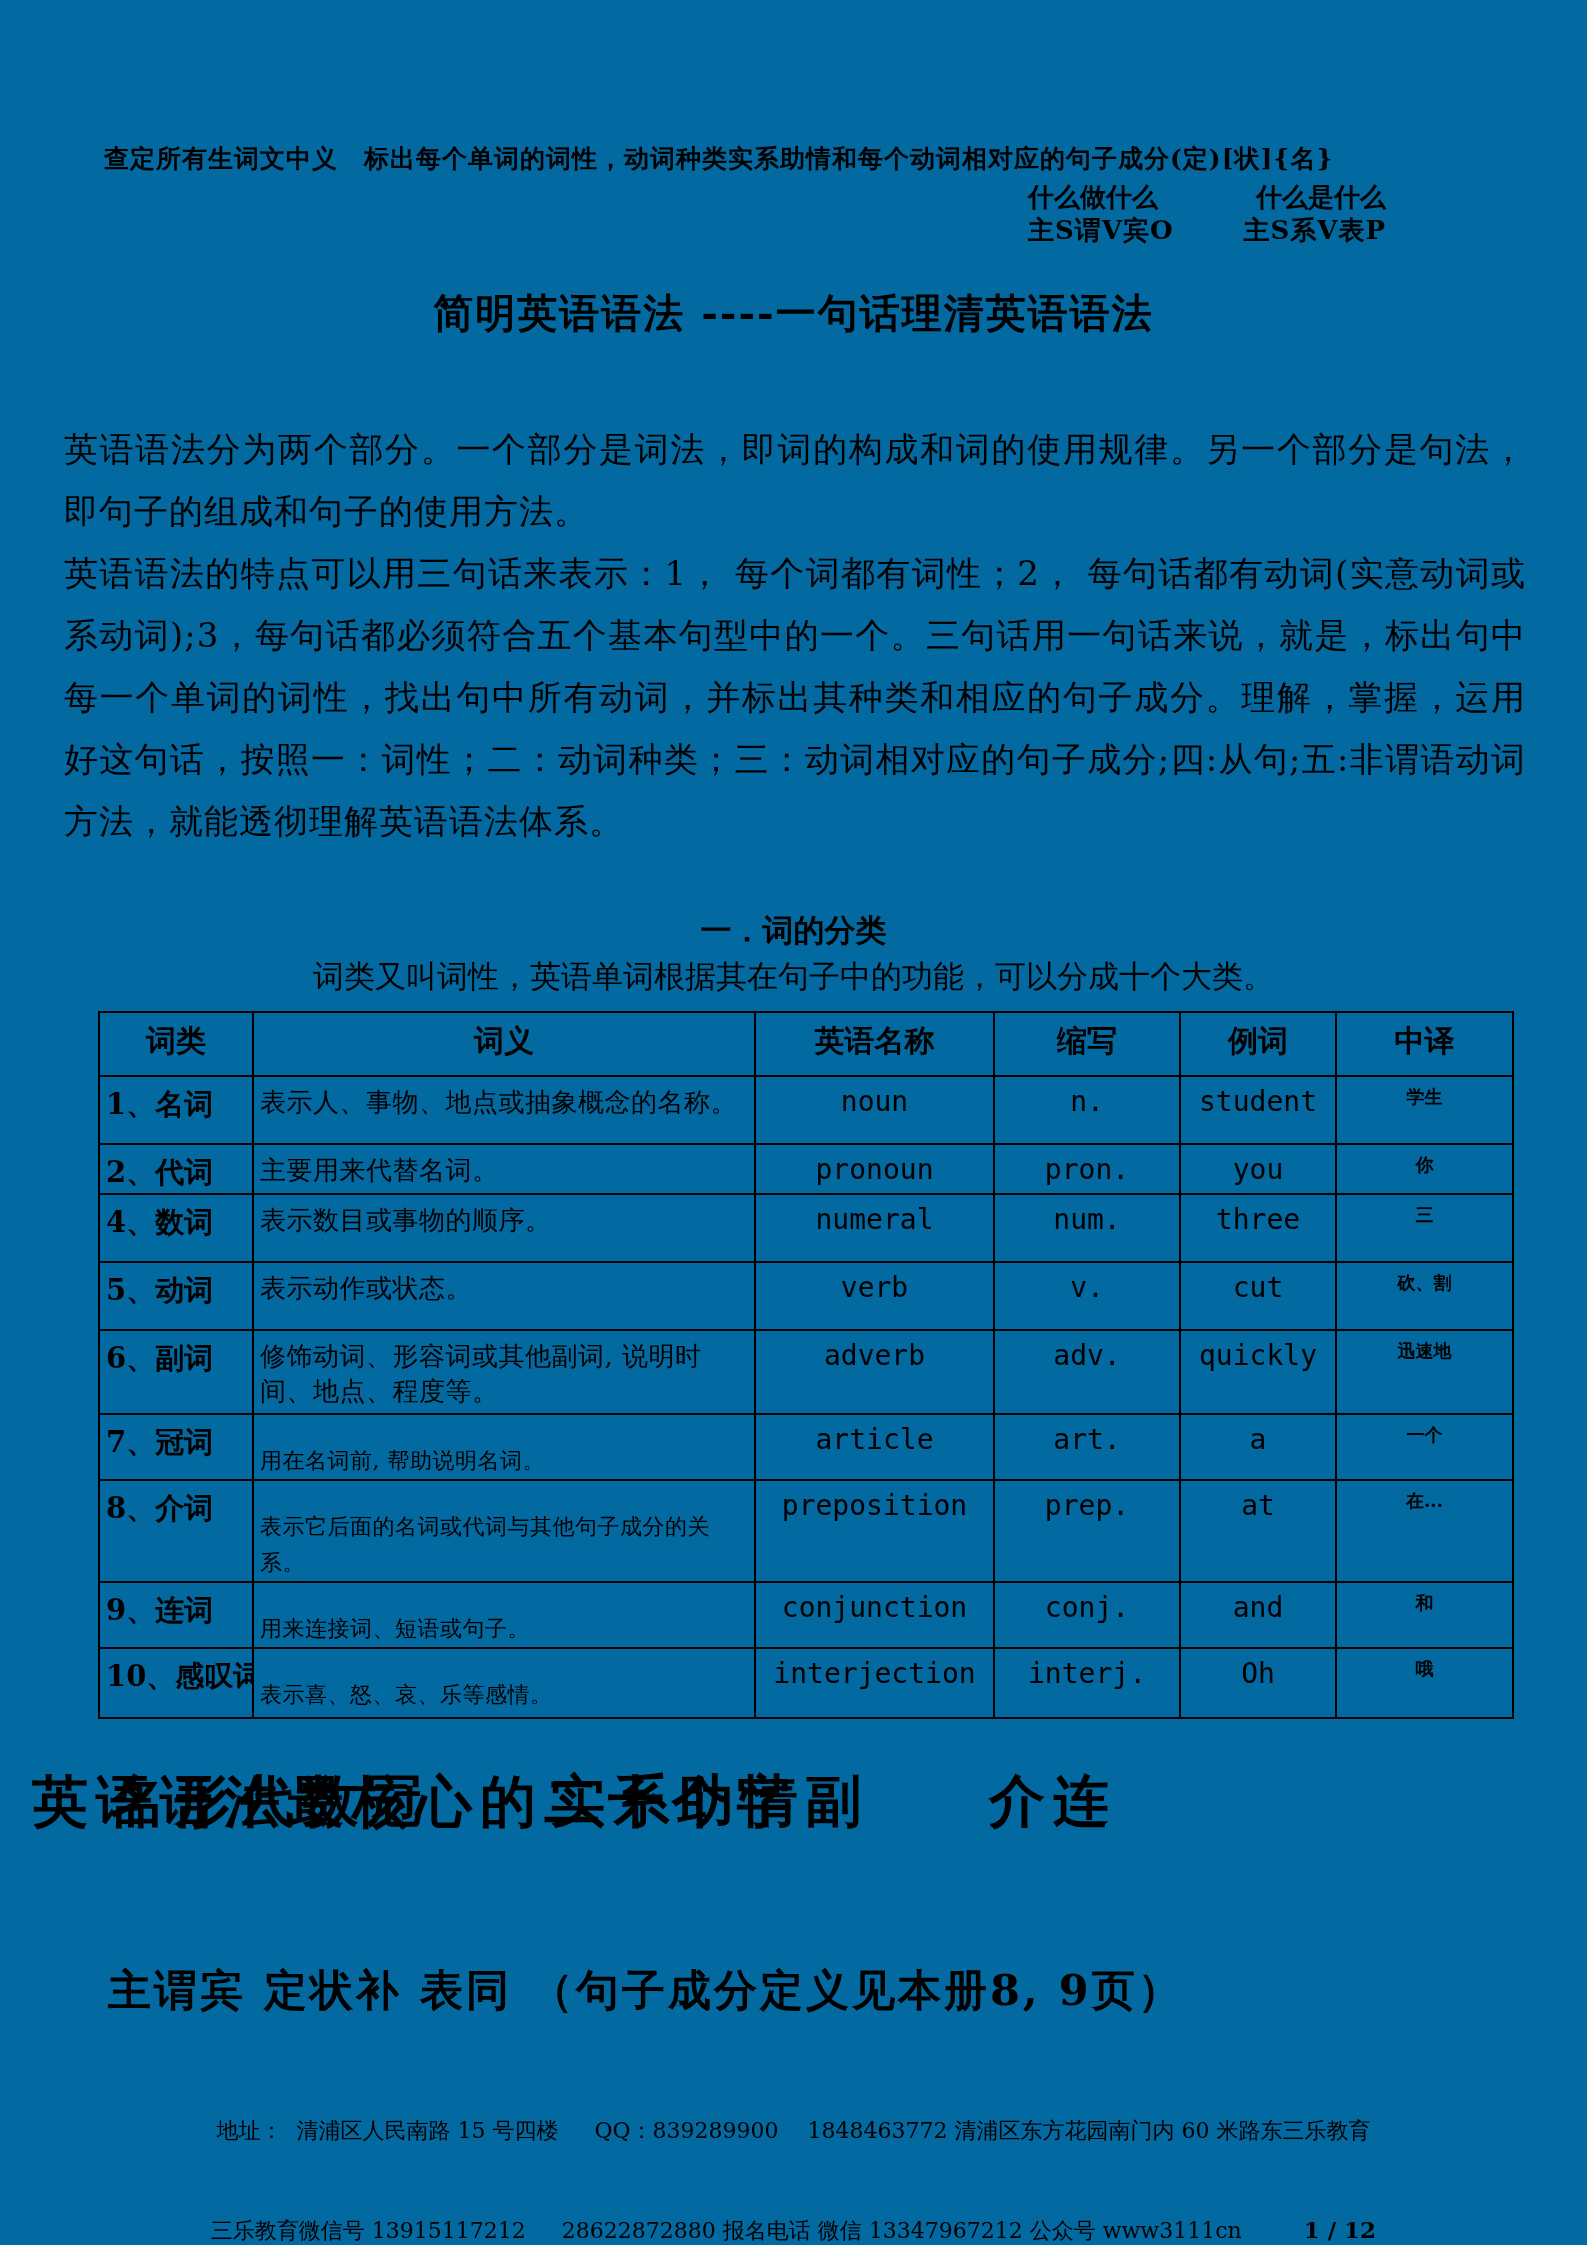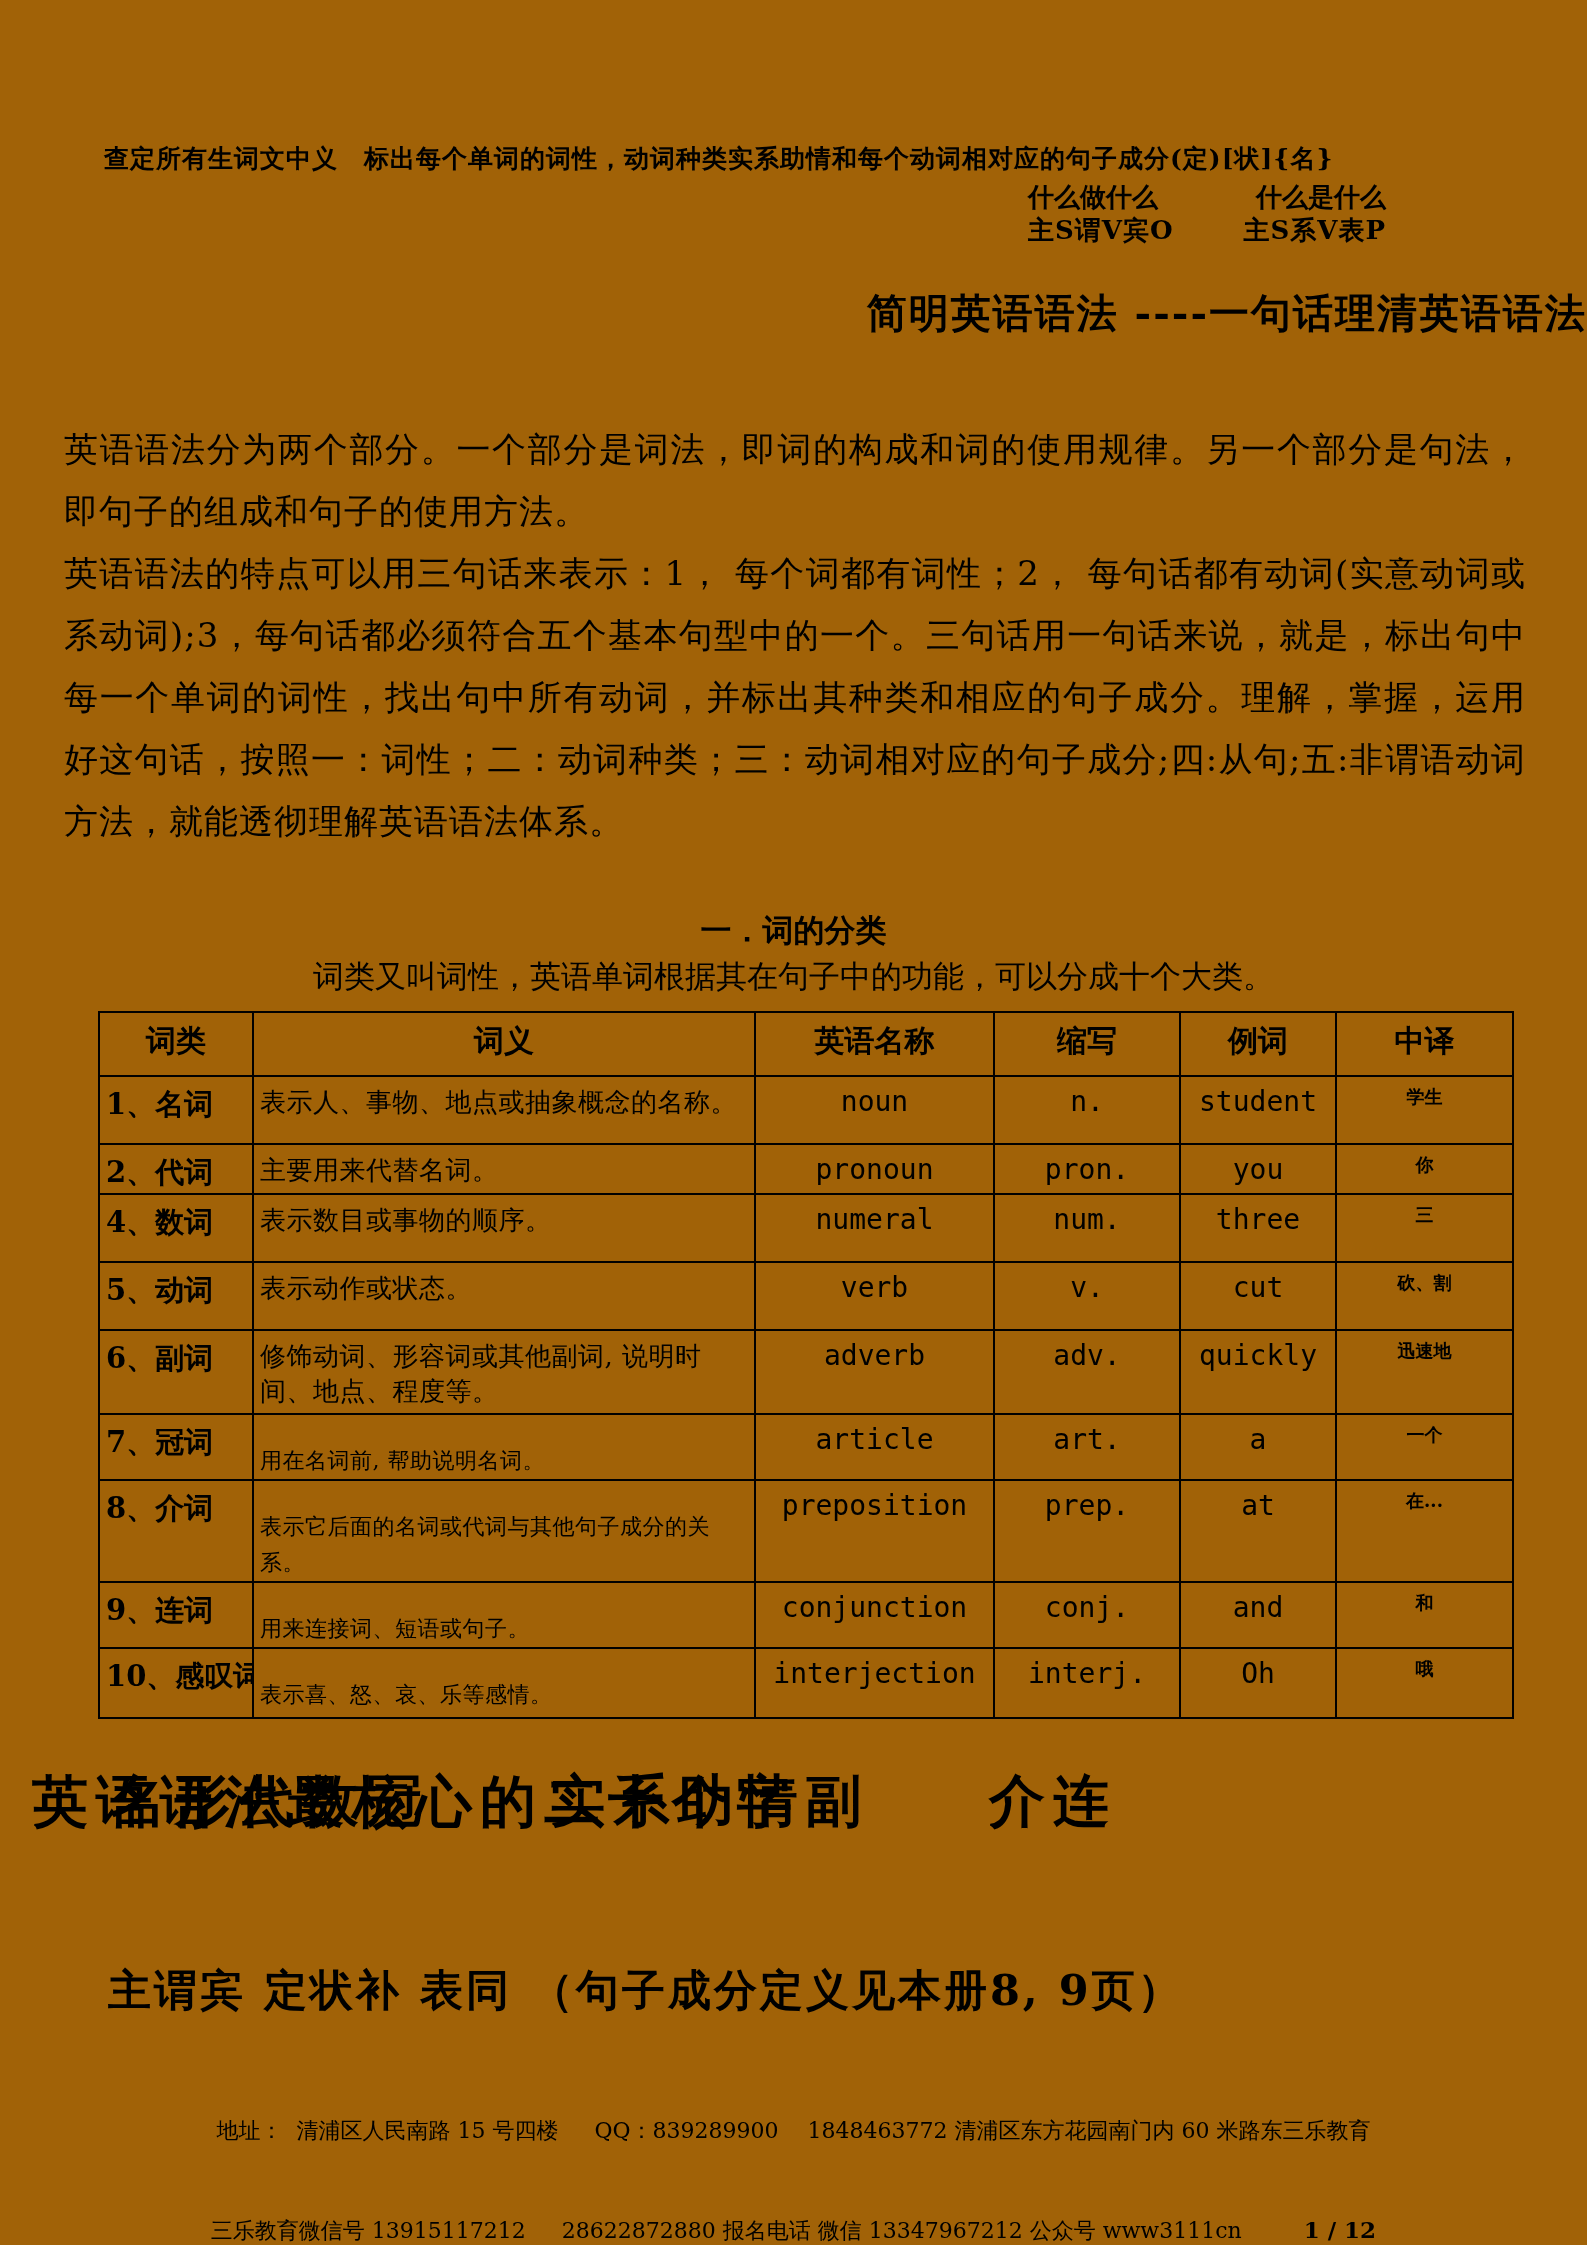--- a/index.html
+++ b/index.html
@@ -1,38 +1,38 @@
 <!DOCTYPE html>
 <html><head>
 <meta charset="utf-8">
 <style>
   html,body { margin:0; padding:0; background:#9e9e9e; }
   .page {
     position:relative; width:1587px; height:2245px; margin:0 auto;
-    background:#a16207; color:#000;
+    background:#0369a1; color:#000;
     font-family:"DejaVu Serif","Liberation Serif",serif;
     overflow:hidden;
   }
 
   
   .top-note {
     position:absolute; top:142px; left:104px; width:1330px;
     font-size:25px; font-weight:bold; white-space:pre-wrap; letter-spacing:1px;
   }
   .top-sub {
     position:absolute; left:1028px; width:358px;
     display:flex; justify-content:space-between;
     font-size:26px; font-weight:bold;
   }
   .top-sub.s1 { top:180px; }
   .top-sub.s2 { top:213px; letter-spacing:1px; }
 
   .doc-title {
     position:absolute; top:286px; left:0; width:100%;
-    text-align:right; font-size:40px; font-weight:bold; letter-spacing:2px;
+    text-align:center; font-size:40px; font-weight:bold; letter-spacing:2px;
   }
 
   .body-text {
     position:absolute; top:418px; left:64px; width:1462px;
     font-size:34px; line-height:62px; text-align:justify; letter-spacing:1px;
   }
   .body-text p { margin:0; }
 
   .section-head {
     position:absolute; top:910px; left:0; width:100%;

